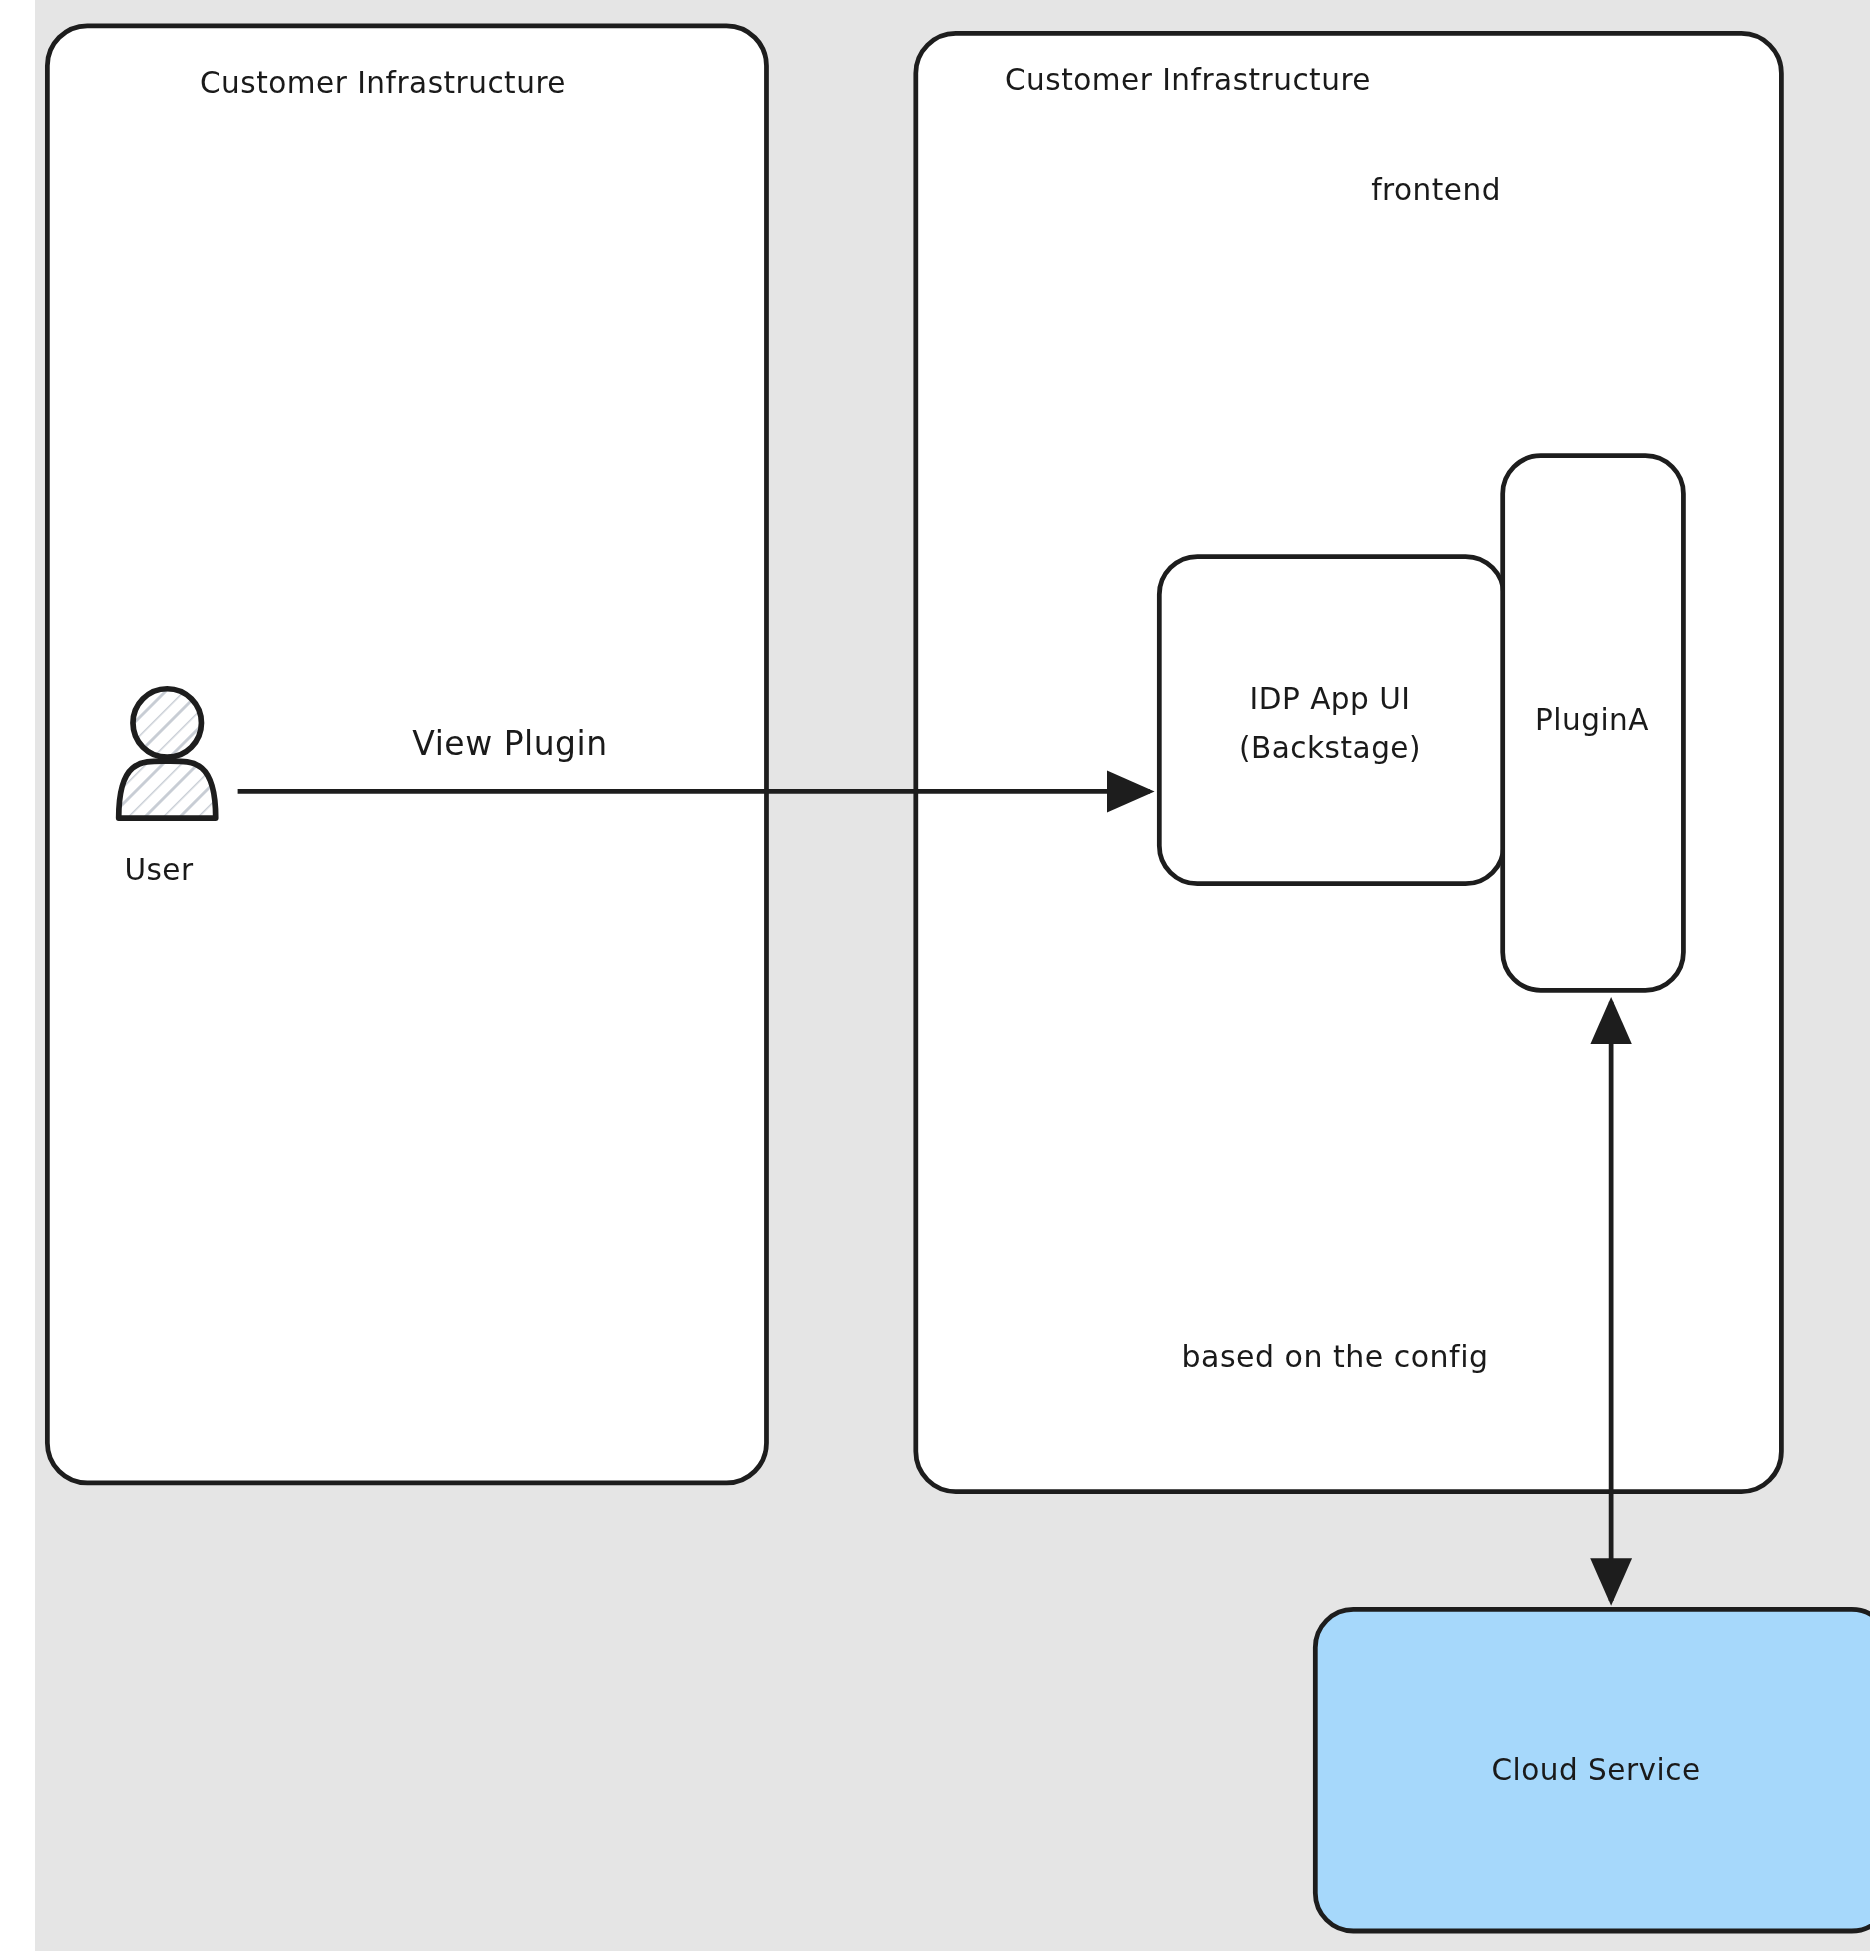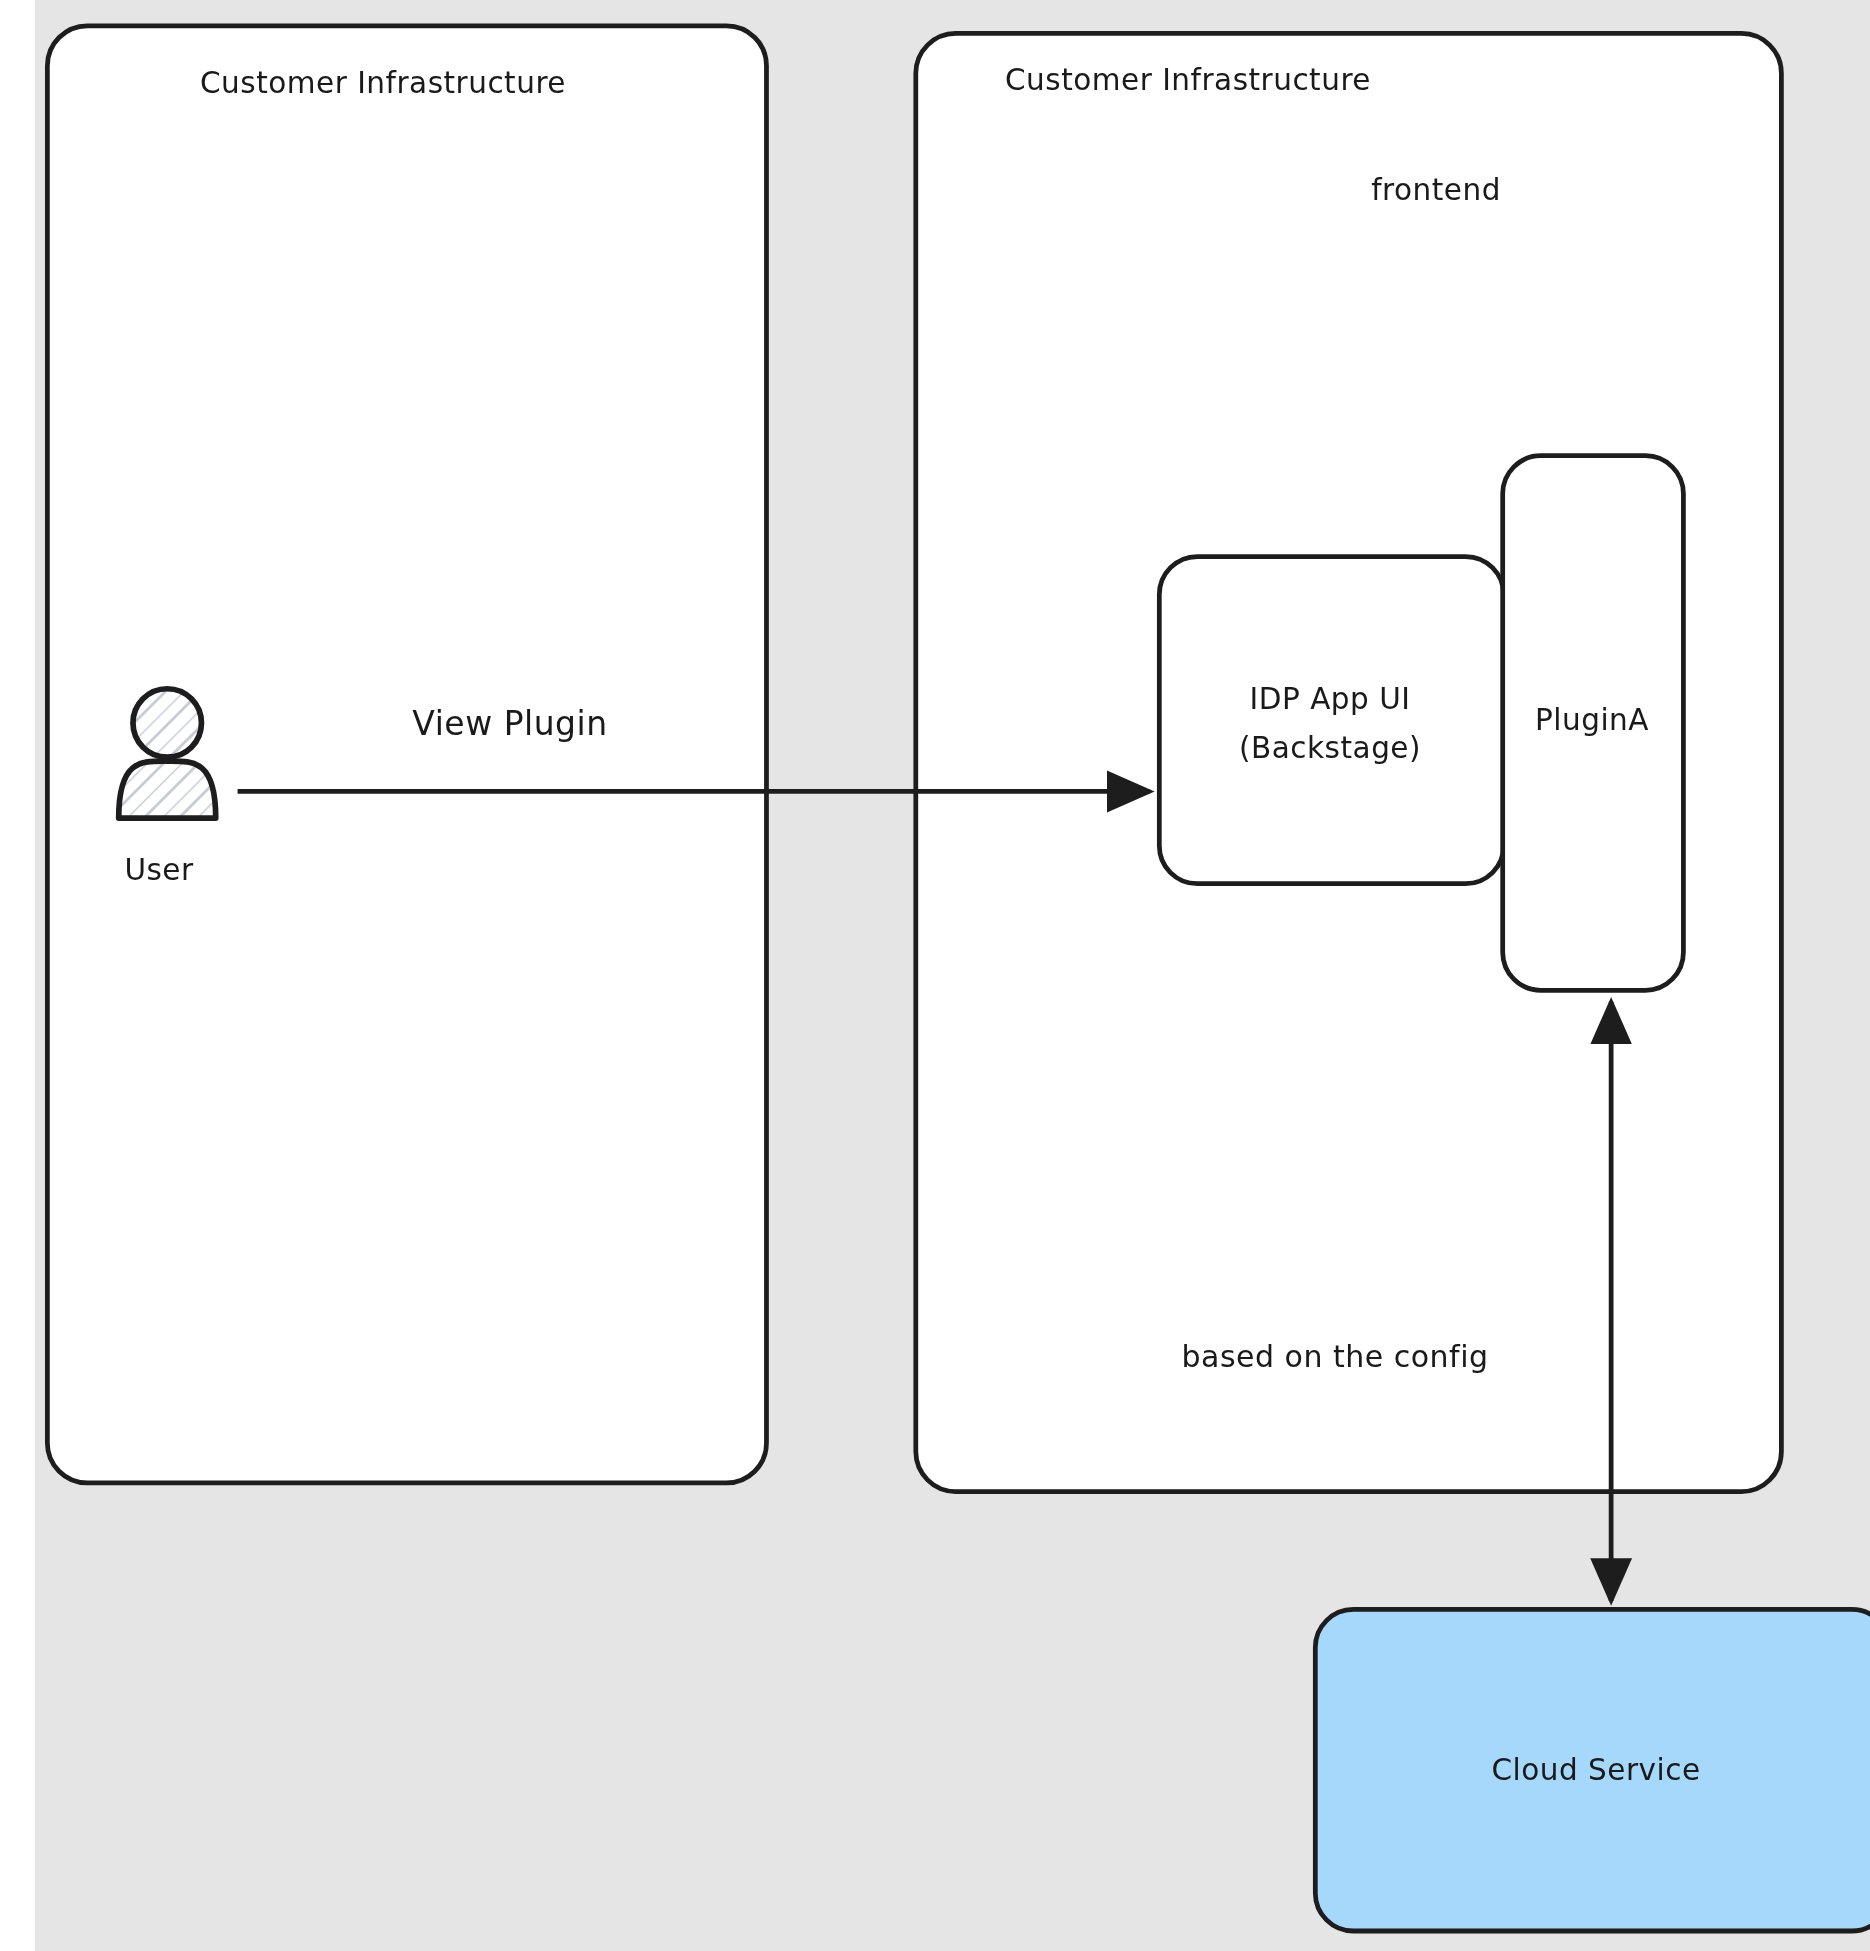--- a/index.html
+++ b/index.html
@@ -109,21 +109,21 @@
   </svg>
 
   <div class="label group-title centered" style="left:348px; top:83px;">Customer Infrastructure</div>
 
   <div class="label group-title centered" style="left:1153px; top:80px;">Customer Infrastructure</div>
 
   <div class="label group-title centered" style="left:1401px; top:190px;">frontend</div>
 
   <div class="label actor-title centered" style="left:124px; top:870px;">User</div>
 
-  <div class="label edge-title centered" style="left:475px; top:724px;">View Plugin</div>
+  <div class="label edge-title centered" style="left:475px; top:744px;">View Plugin</div>
 
   <div class="label node-title centered" style="left:1295px; top:699px;">IDP App UI</div>
   <div class="label node-title centered" style="left:1295px; top:748px;">(Backstage)</div>
 
   <div class="label node-title centered" style="left:1557px; top:720px;">PluginA</div>
 
   <div class="label node-title centered" style="left:1561px; top:1770px;">Cloud Service</div>
 
   <div class="label anno" style="left:1043px; top:1334px; width:514px;text-align:center;">based on the config</div>
 

